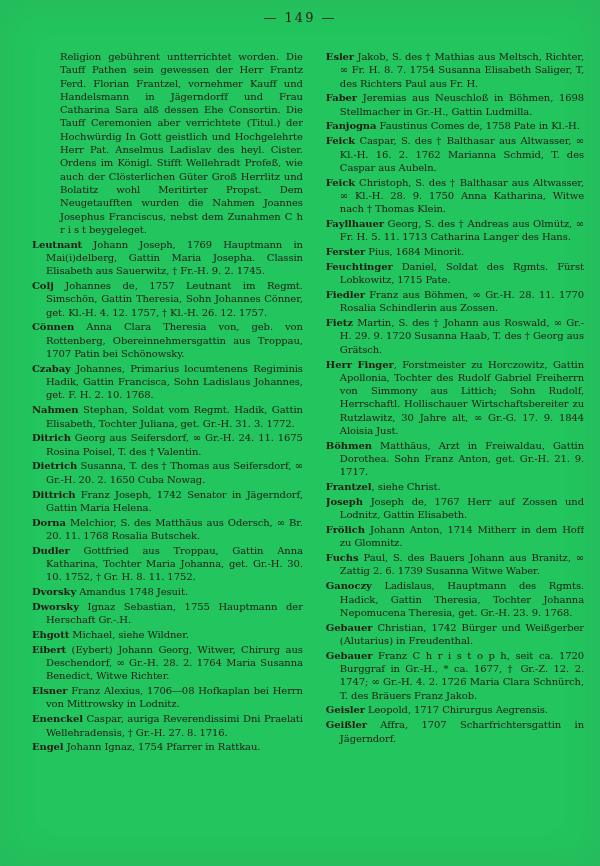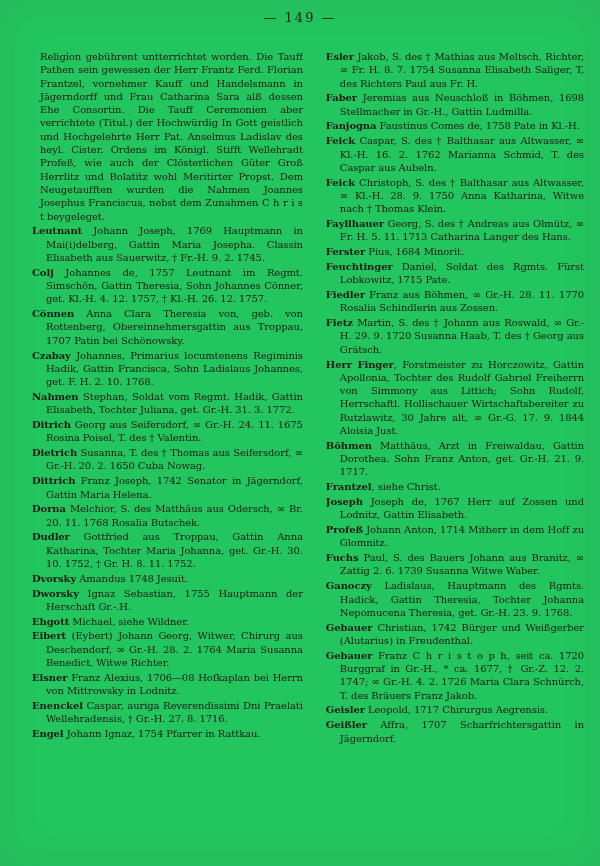--- a/index.html
+++ b/index.html
@@ -43,20 +43,21 @@
     font-size:10px;
     line-height:13.3px;
     text-align:justify;
     padding-left:14px;
     text-indent:-14px;
     letter-spacing:-0.1px;
   }
   p.entry.cont {
     padding-left:8px;
     text-indent:0;
+    margin-left:20px;
   }
   p.entry b { font-weight:bold; }
 </style>
 </head>
 <body>
 
 <div class="page">
   <div class="pagenum">— 149 —</div>
   <div class="columns">
     <div class="col col-left">
@@ -87,21 +88,21 @@
         <p class="entry"><b>Feick</b> Christoph, S. des † Balthasar aus Altwasser, ∞ Kl.-H. 28. 9. 1750 Anna Katharina, Witwe nach † Thomas Klein.</p>
         <p class="entry"><b>Fayllhauer</b> Georg, S. des † Andreas aus Olmütz, ∞ Fr. H. 5. 11. 1713 Catharina Langer des Hans.</p>
         <p class="entry"><b>Ferster</b> Pius, 1684 Minorit.</p>
         <p class="entry"><b>Feuchtinger</b> Daniel, Soldat des Rgmts. Fürst Lobkowitz, 1715 Pate.</p>
         <p class="entry"><b>Fiedler</b> Franz aus Böhmen, ∞ Gr.-H. 28. 11. 1770 Rosalia Schindlerin aus Zossen.</p>
         <p class="entry"><b>Fietz</b> Martin, S. des † Johann aus Roswald, ∞ Gr.-H. 29. 9. 1720 Susanna Haab, T. des † Georg aus Grätsch.</p>
         <p class="entry"><b>Herr Finger</b>, Forstmeister zu Horczowitz, Gattin Apollonia, Tochter des Rudolf Gabriel Freiherrn von Simmony aus Littich; Sohn Rudolf, Herrschaftl. Hollischauer Wirtschaftsbereiter zu Rutzlawitz, 30 Jahre alt, ∞ Gr.-G. 17. 9. 1844 Aloisia Just.</p>
         <p class="entry"><b>Böhmen</b> Matthäus, Arzt in Freiwaldau, Gattin Dorothea. Sohn Franz Anton, get. Gr.-H. 21. 9. 1717.</p>
         <p class="entry"><b>Frantzel</b>, siehe Christ.</p>
         <p class="entry"><b>Joseph</b> Joseph de, 1767 Herr auf Zossen und Lodnitz, Gattin Elisabeth.</p>
-        <p class="entry"><b>Profeß</b> Johann Anton, 1714 Mitherr in dem Hoff zu Glomnitz.</p>
+        <p class="entry"><b>Frölich</b> Johann Anton, 1714 Mitherr in dem Hoff zu Glomnitz.</p>
         <p class="entry"><b>Fuchs</b> Paul, S. des Bauers Johann aus Branitz, ∞ Zattig 2. 6. 1739 Susanna Witwe Waber.</p>
         <p class="entry"><b>Ganoczy</b> Ladislaus, Hauptmann des Rgmts. Hadick, Gattin Theresia, Tochter Johanna Nepomucena Theresia, get. Gr.-H. 23. 9. 1768.</p>
         <p class="entry"><b>Gebauer</b> Christian, 1742 Bürger und Weißgerber (Alutarius) in Freudenthal.</p>
         <p class="entry"><b>Gebauer</b> Franz C h r i s t o p h, seit ca. 1720 Burggraf in Gr.-H., * ca. 1677, † Gr.-Z. 12. 2. 1747; ∞ Gr.-H. 4. 2. 1726 Maria Clara Schnürch, T. des Bräuers Franz Jakob.</p>
         <p class="entry"><b>Geisler</b> Leopold, 1717 Chirurgus Aegrensis.</p>
         <p class="entry"><b>Geißler</b> Affra, 1707 Scharfrichtersgattin in Jägerndorf.</p>
       </div>
   </div>
 </div>
 

